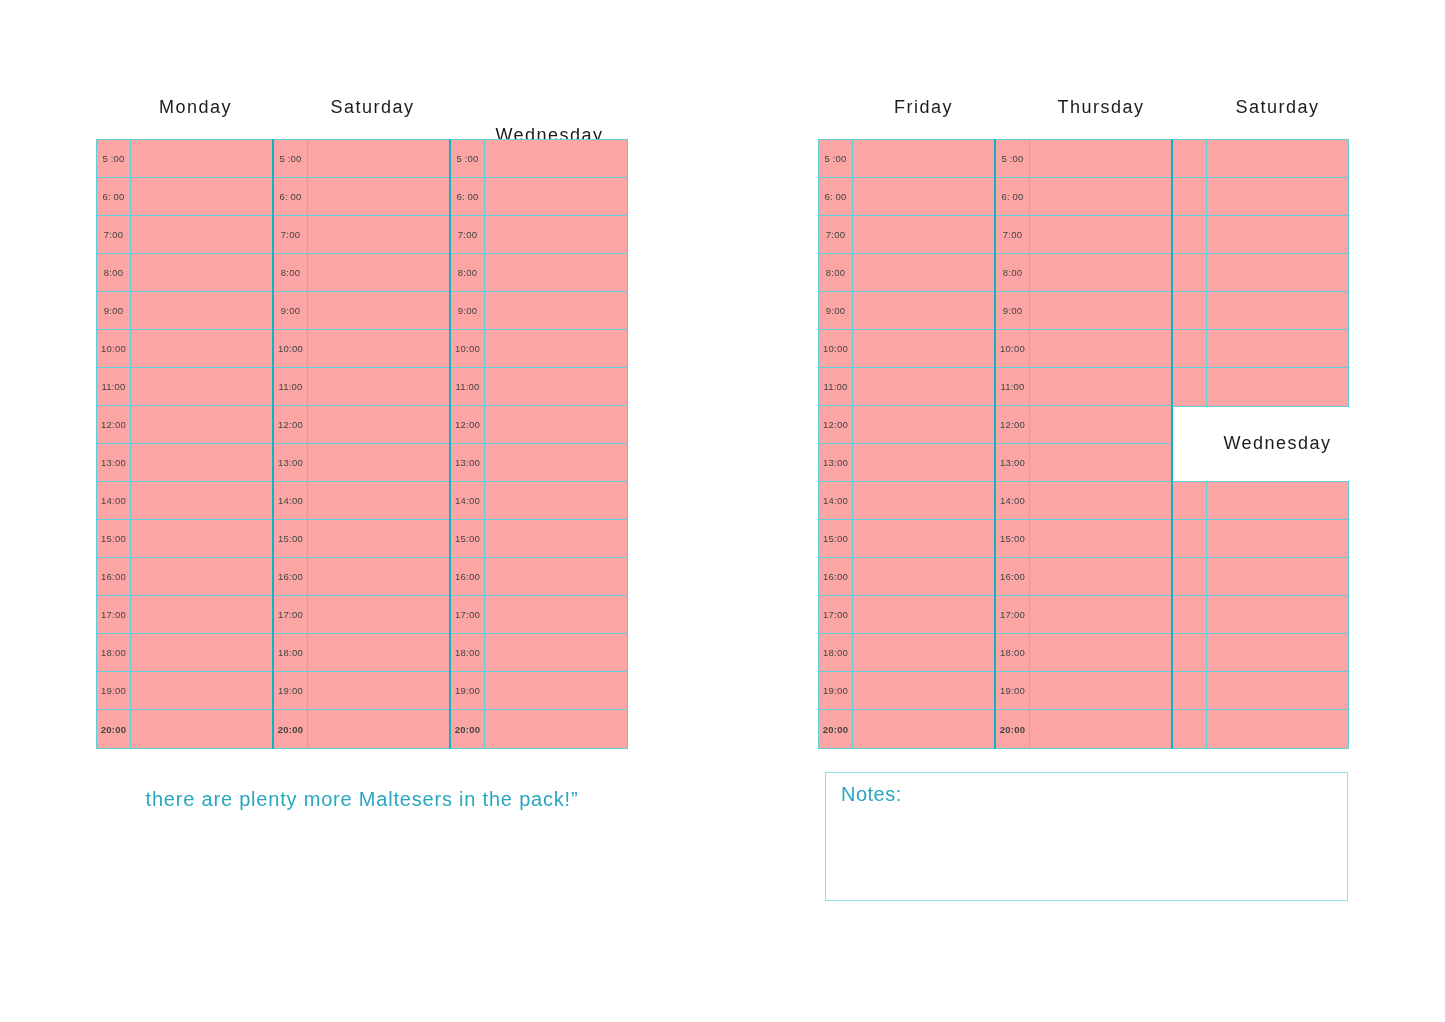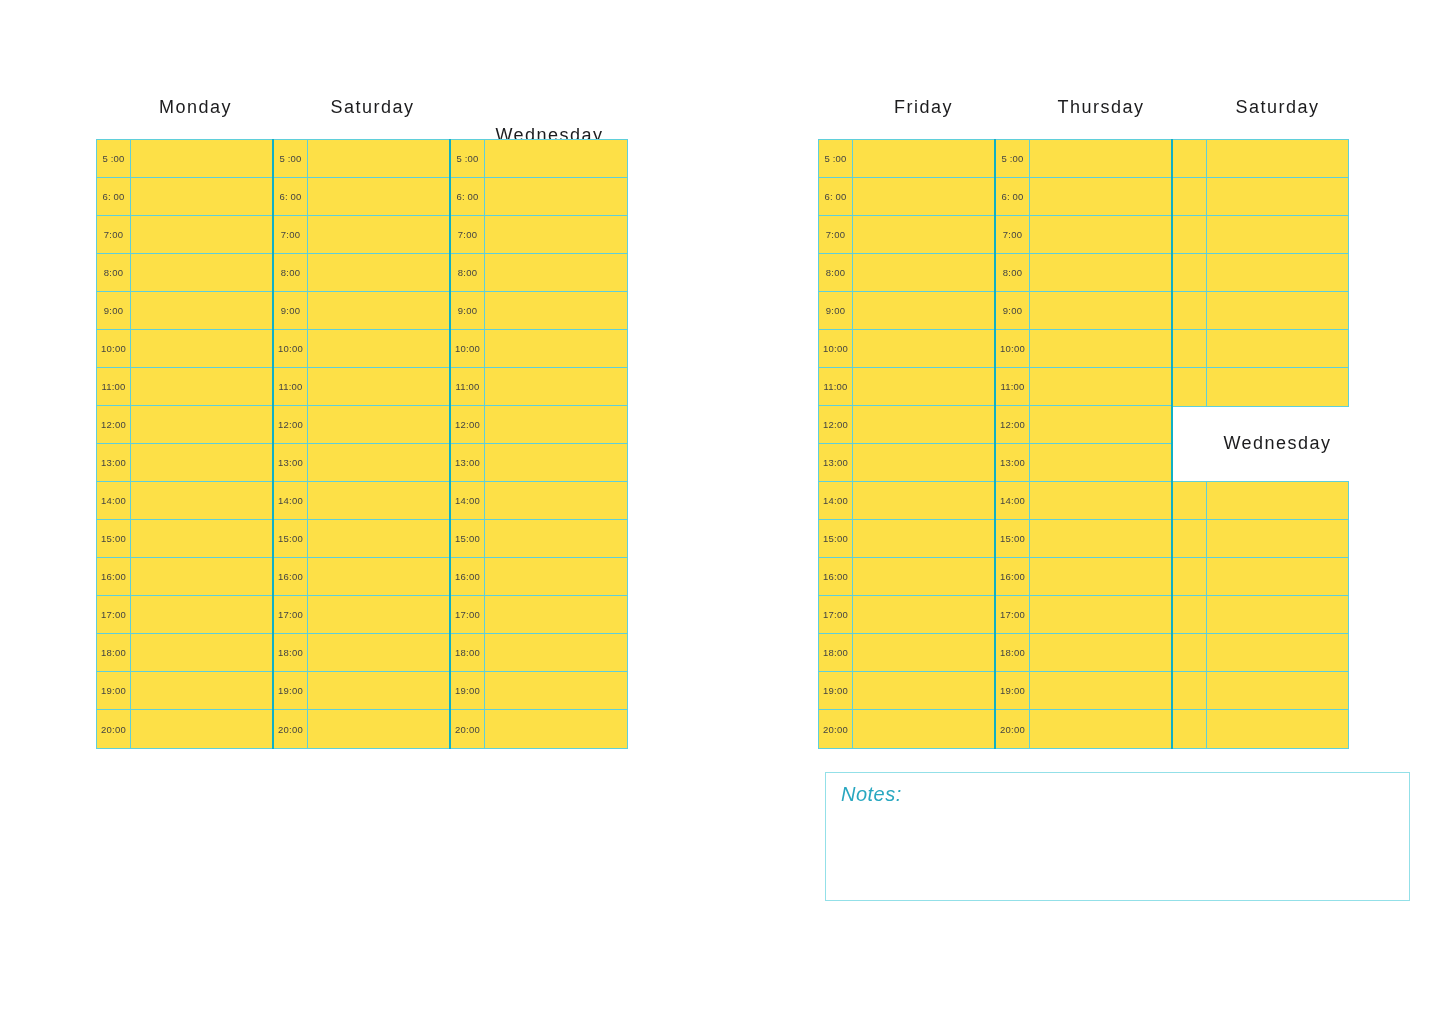--- a/index.html
+++ b/index.html
@@ -31,27 +31,27 @@
   .h-wed{left:478px;top:90px;width:143px;margin-top:28px;}
   .h-thu{left:852px;top:90px;width:143px;}
   .h-fri{left:1029px;top:90px;width:144px;}
   .h-sat{left:1206px;top:90px;width:143px;}
   .h-sun{left:1206px;top:426px;width:143px;}
 
   
   .day-table{
     position:absolute;
     border:1px solid var(--grid-light);
-    background:#fde047;
+    background:#fca5a5;
   }
   .s-row{
     display:flex;height:38px;
     border-bottom:1px solid var(--grid-light);
   }
-  .s-row:last-child{border-bottom:none;}
+  .s-row:last-child{border-bottom:none;font-weight:bold;}
   .time-cell{
     width:34px;flex:0 0 34px;
     border-right:1px solid var(--grid-light);
     display:flex;align-items:center;justify-content:center;
     font-size:9.5px;letter-spacing:0.2px;color:var(--time-text);
     white-space:pre;
   }
   .blank-cell{flex:1;}
 
   
@@ -65,22 +65,22 @@
 
   
   .quote{
     position:absolute;left:96px;top:784px;width:532px;
     text-align:center;color:var(--quote-teal);
     font-size:20px;line-height:31px;letter-spacing:0.8px;
   }
 
   
   .notes-box{
-    position:absolute;left:825px;top:772px;width:585px;height:129px;
-    border:1px solid var(--notes-border);background:#ffffff;font-style:italic;
+    position:absolute;left:825px;top:772px;width:523px;height:129px;
+    border:1px solid var(--notes-border);background:#ffffff;
   }
   .notes-label{
     position:absolute;left:15px;top:9px;
     font-size:20px;line-height:24px;letter-spacing:0.5px;
     color:var(--quote-teal);
   }
   .notes-area{position:absolute;left:0;top:38px;right:0;bottom:0;}
 </style>
 </head>
 <body>
@@ -288,20 +288,21 @@
         <div class="s-row">
           <div class="time-cell">20:00</div>
           <div class="blank-cell"></div>
         </div>
       </div>
 
     <div class="v-boundary vb-1"></div>
     <div class="v-boundary vb-2"></div>
 
     <div class="quote">
+      <div>there are plenty more Maltesers in the pack!”</div>
     </div>
   </div>
 
   <div>
     <div class="day-header h-thu">Friday</div>
     <div class="day-header h-fri">Thursday</div>
     <div class="day-header h-sat">Saturday</div>
     <div class="day-header h-sun">Wednesday</div>
 
     <div class="day-table" style="left:818px;top:139px;width:178px;height:610px;">

